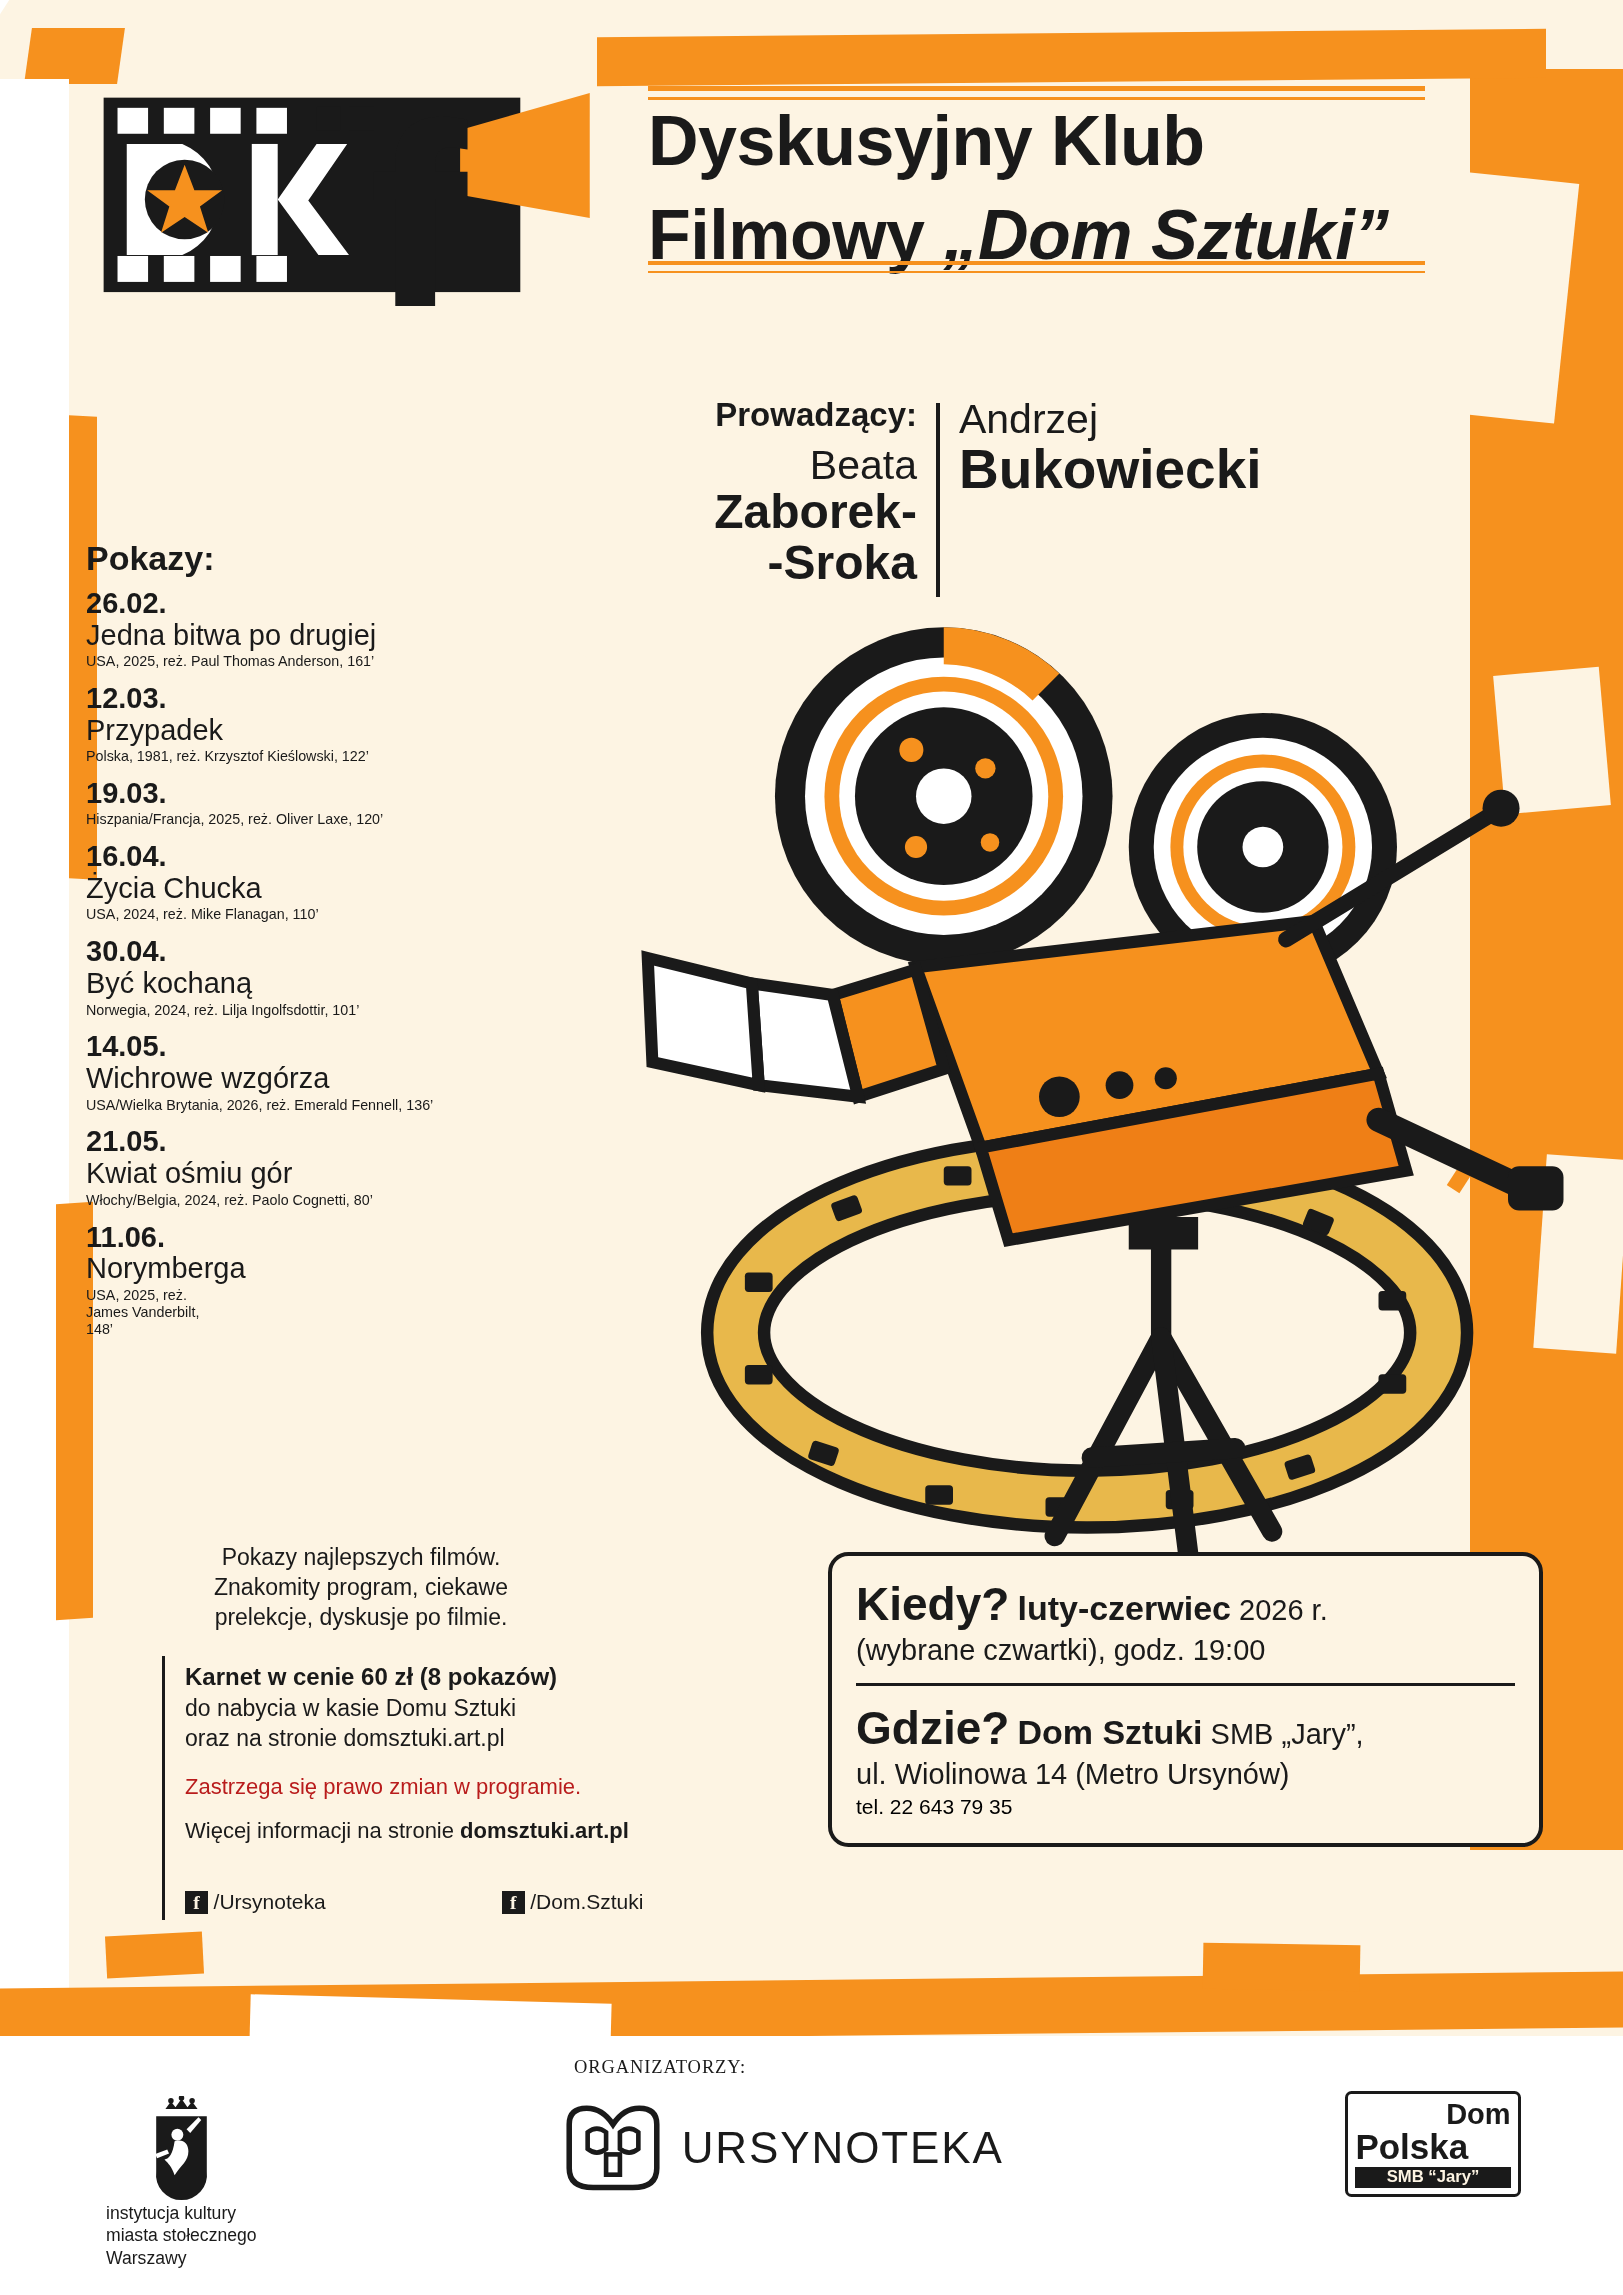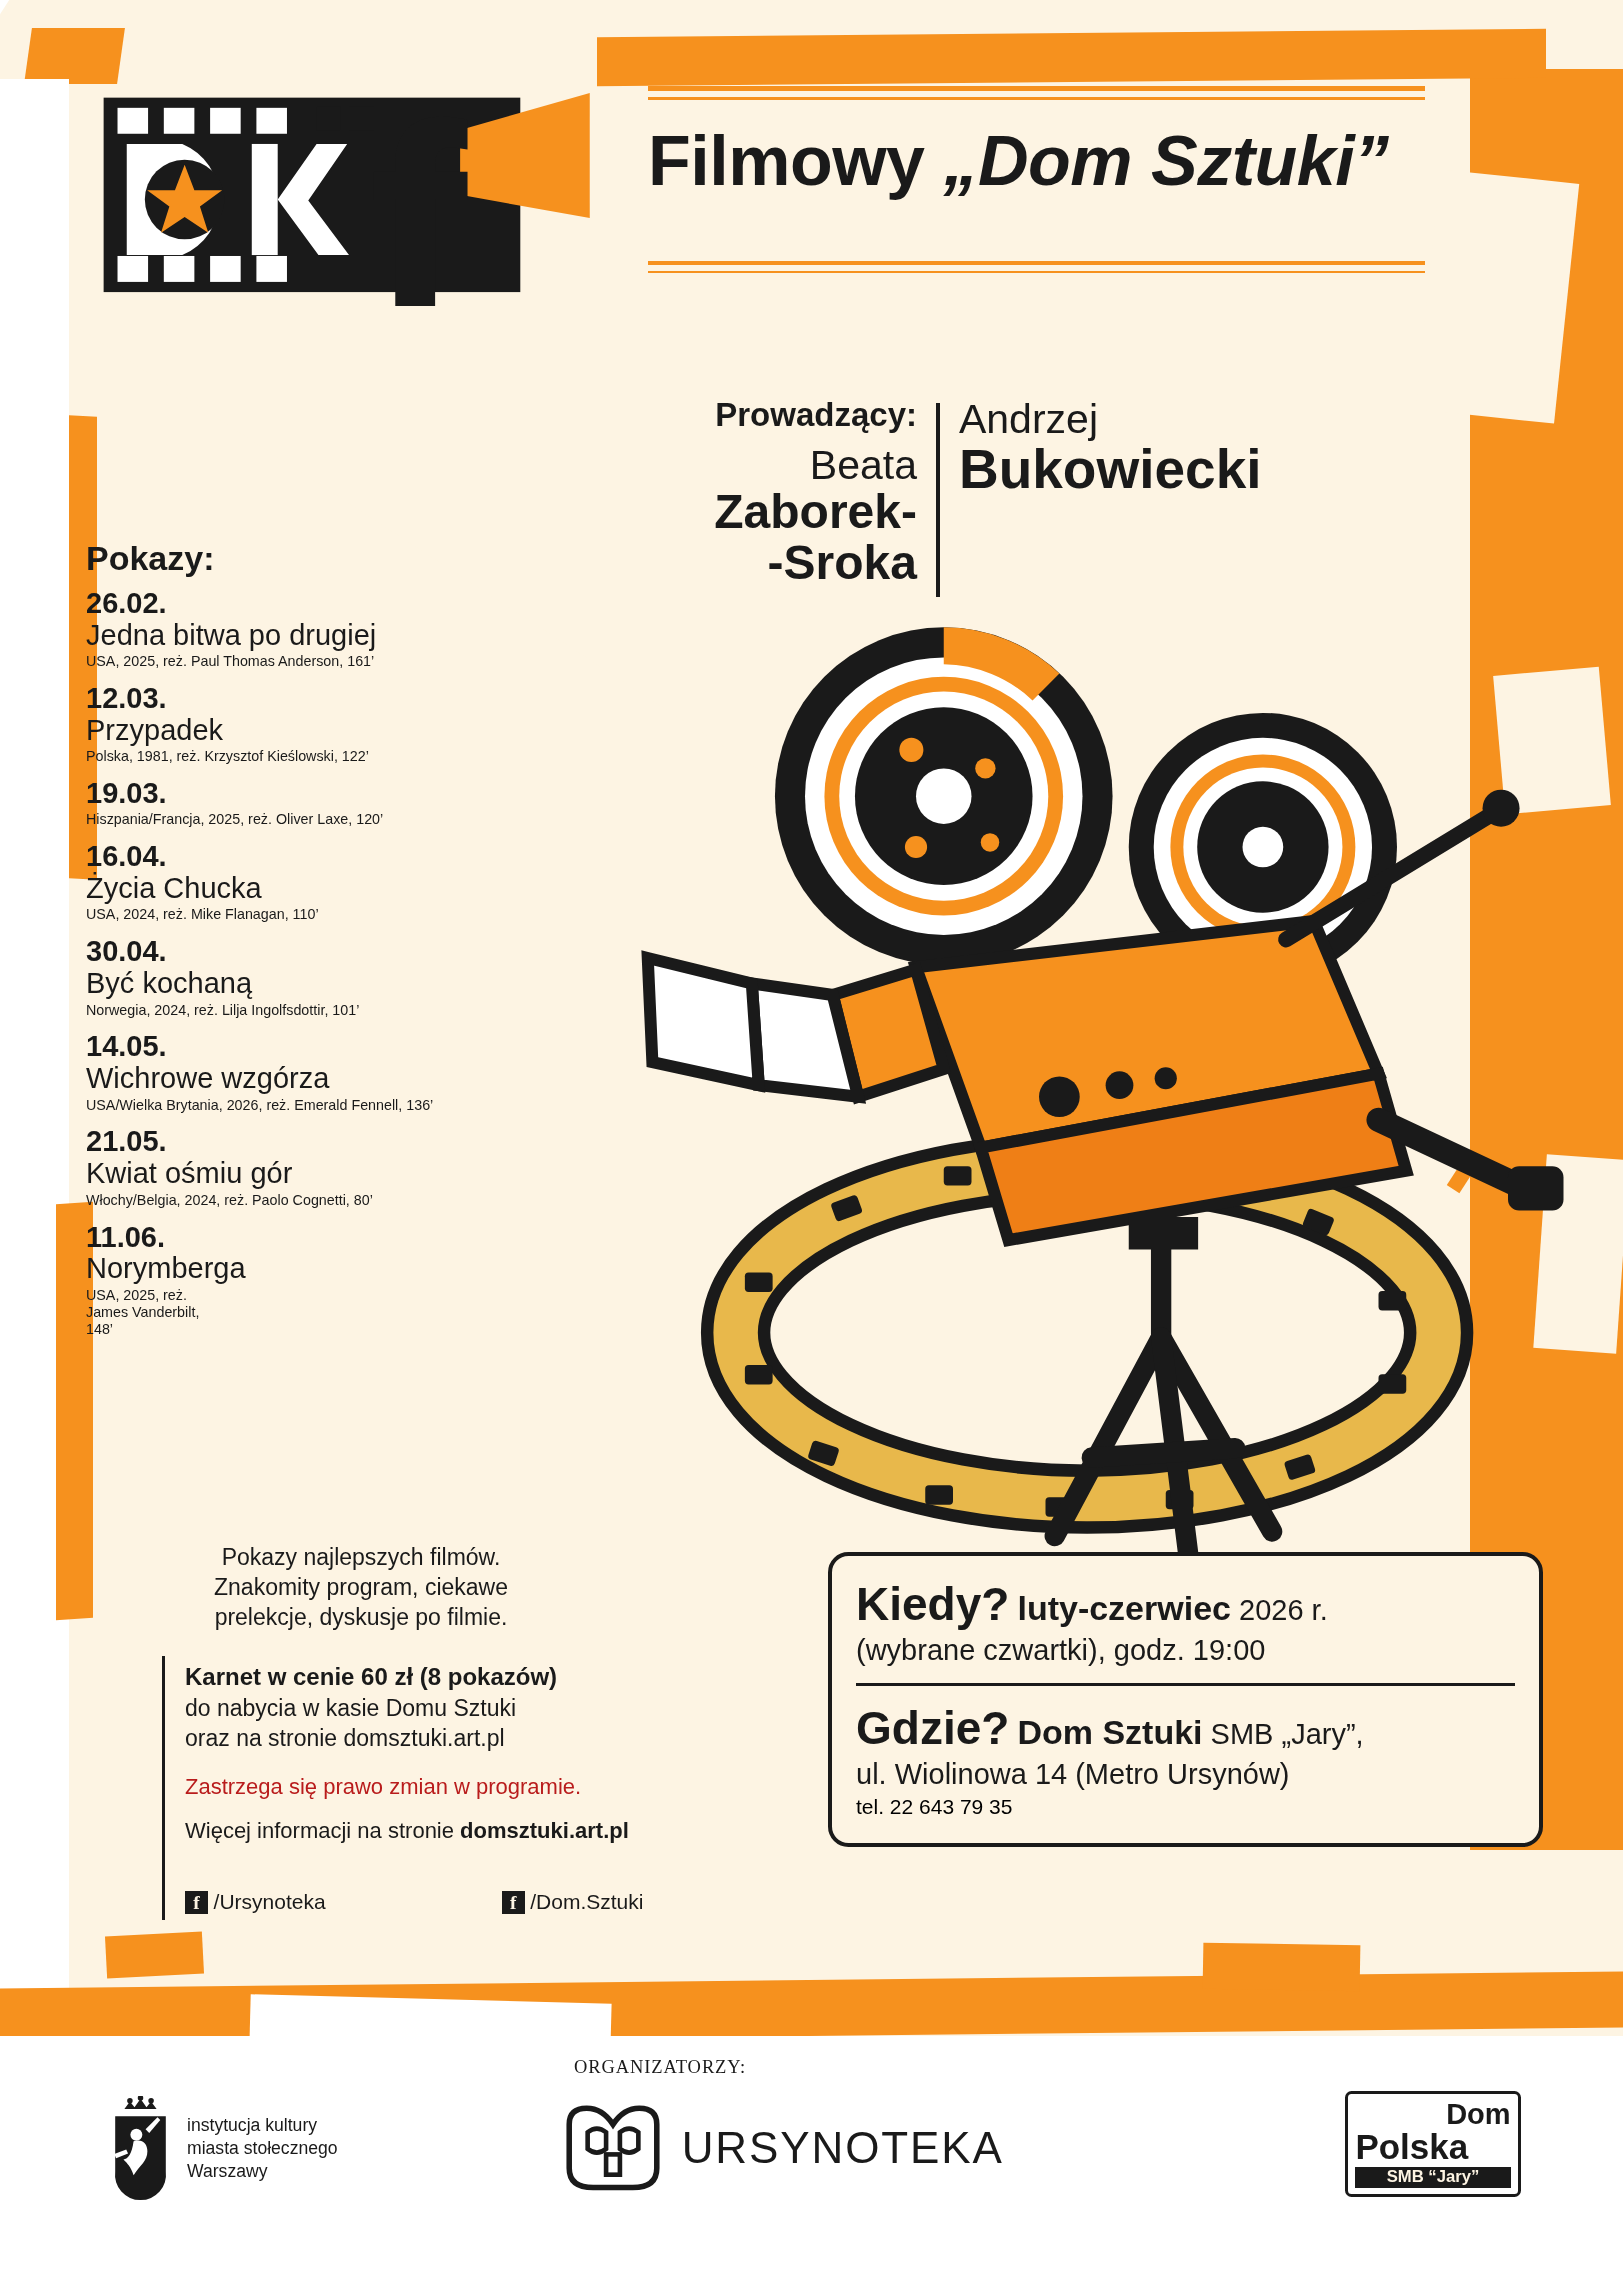--- a/index.html
+++ b/index.html
@@ -407,21 +407,21 @@
     position: absolute;
     left: 0; bottom: 37px;
     width: 1623px;
     height: 167px;
   }
   .logo-warszawa {
     position: absolute;
     left: 106px; top: 4.6px;
     display: flex;
     align-items: center;
-    gap: 12px;
+    flex-direction: column;
   }
   .logo-warszawa .wtext {
     font-size: 17.6px;
     line-height: 1.3;
     color: #1a1a1a;
   }
   .logo-ursynoteka {
     position: absolute;
     left: 560px; top: 8.3px;
     display: flex;
@@ -516,20 +516,21 @@
       </svg>
     </div>
 
     <div class="title-rules">
       <div class="rule"></div>
       <div style="height:6.5px"></div>
       <div class="rule thin"></div>
     </div>
 
     <div class="main-title">
+      <span>Dyskusyjny Klub</span>
       <span class="l2">
         <span>Filmowy </span><span class="quoted">„Dom Sztuki”</span>
       </span>
     </div>
 
     <div class="rule-under-title"></div>
     <div class="rule-under-title2"></div>
   </div>
 
   <div class="hosts">

